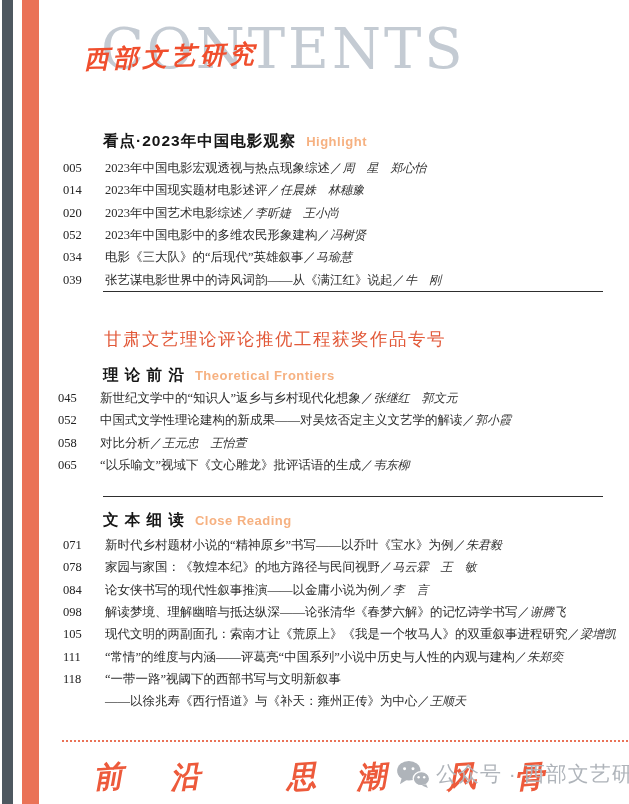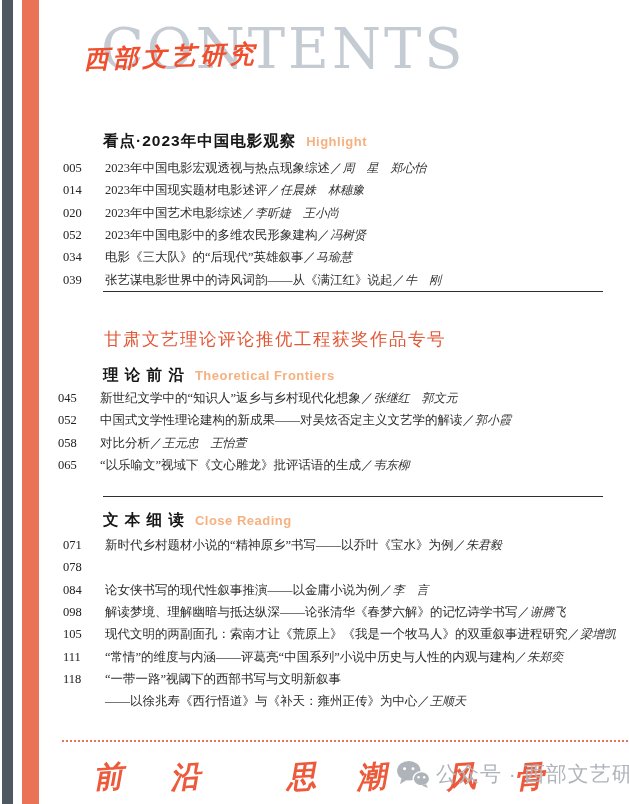--- a/index.html
+++ b/index.html
@@ -135,20 +135,23 @@
   </div>
   <div class="abs rows" id="rows-2" style="left:63px;top:534px">
       <div class="row">
         <span class="num">071</span>
         <div>
           <div class="line">新时代乡村题材小说的“精神原乡”书写——以乔叶《宝水》为例／<span class="authors">朱君毅</span></div>
         </div>
       </div>
       <div class="row">
         <span class="num">078</span>
+        <div>
+          <div class="line">家园与家国：《敦煌本纪》的地方路径与民间视野／<span class="authors">马云霖　王　敏</span></div>
+        </div>
       </div>
       <div class="row">
         <span class="num">084</span>
         <div>
           <div class="line">论女侠书写的现代性叙事推演——以金庸小说为例／<span class="authors">李　言</span></div>
         </div>
       </div>
       <div class="row">
         <span class="num">098</span>
         <div>

